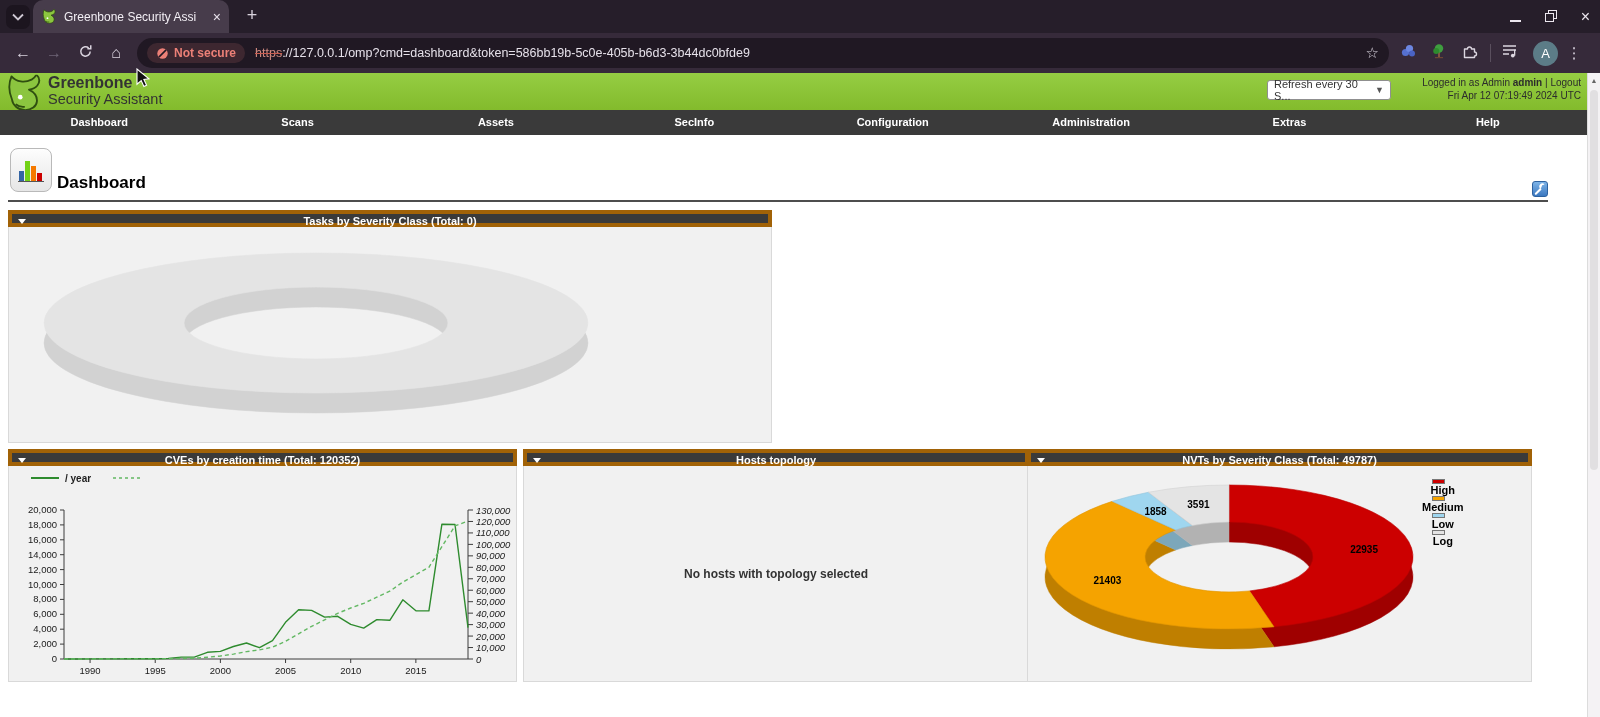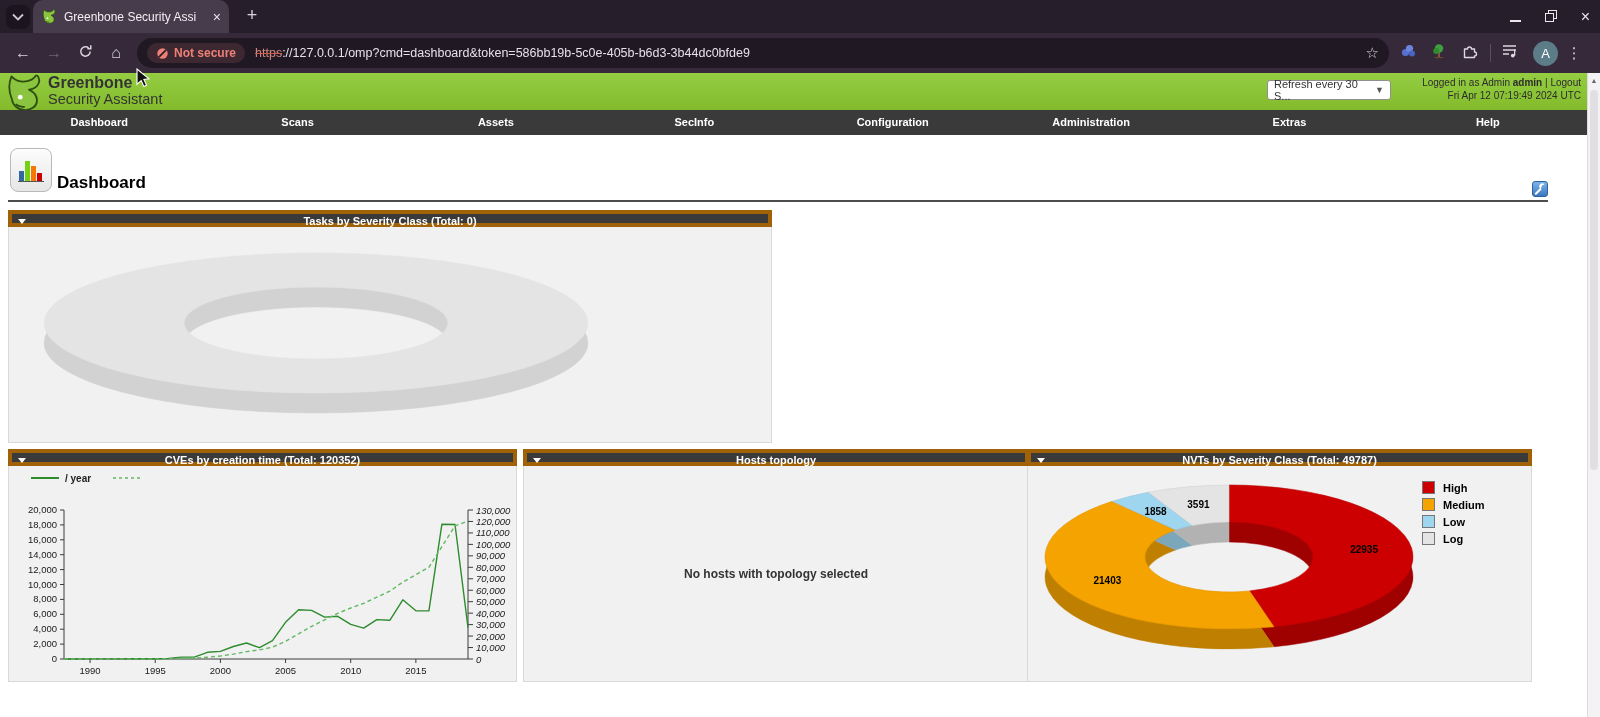--- a/index.html
+++ b/index.html
@@ -71,21 +71,21 @@
   .ph{height:17px;background:#3a3a3a;border:4px solid #a16207;box-sizing:border-box;color:#fff;font-size:11px;
       font-weight:bold;text-align:center;line-height:15px;position:relative;cursor:pointer;}
   .caret{position:absolute;left:6px;top:5px;width:0;height:0;border-left:4px solid transparent;
          border-right:4px solid transparent;border-top:5px solid #fff;cursor:pointer;}
   .pb{background:#f1f1f1;border:1px solid #d9d9d9;border-top:none;box-sizing:border-box;position:relative;
       overflow:hidden;height:216px;}
   .pb.center{display:flex;align-items:center;justify-content:center;}
   .hosts-msg{font-weight:bold;font-size:12px;color:#333;}
 
   .nvtlegend{position:absolute;left:394px;top:13px;}
-  .lr{display:flex;align-items:center;height:17px;}
+  .lr{display:flex;align-items:center;height:17px;flex-direction:column;}
   .sw{width:13px;height:13px;border:1px solid #777;box-sizing:border-box;margin-right:8px;}
   .ll{font-size:11px;font-weight:bold;color:#000;}
 
   
   .pscroll{position:absolute;left:1587px;top:73px;width:13px;height:644px;background:#f4f2f4;
            border-left:1px solid #dcdcdc;box-sizing:border-box;cursor:pointer;}
   .sarrow{position:absolute;top:4px;left:0;width:100%;text-align:center;font-size:7px;color:#666;}
   .sthumb{position:absolute;left:2px;top:17px;width:8px;height:380px;background:#e1dfe1;border-radius:4px;}
   .cursor{position:absolute;left:136px;top:68px;z-index:50;}
 </style>

